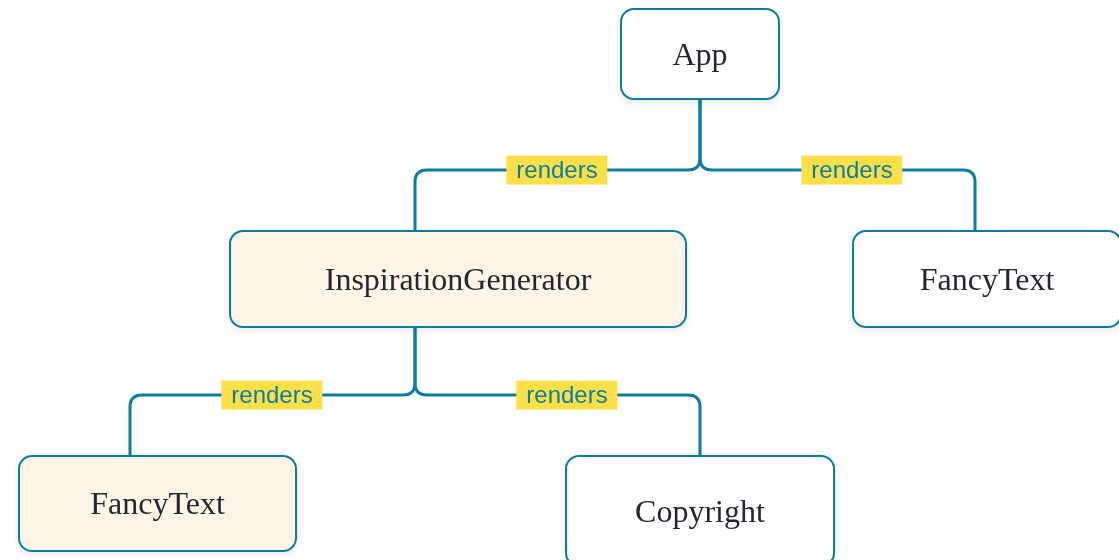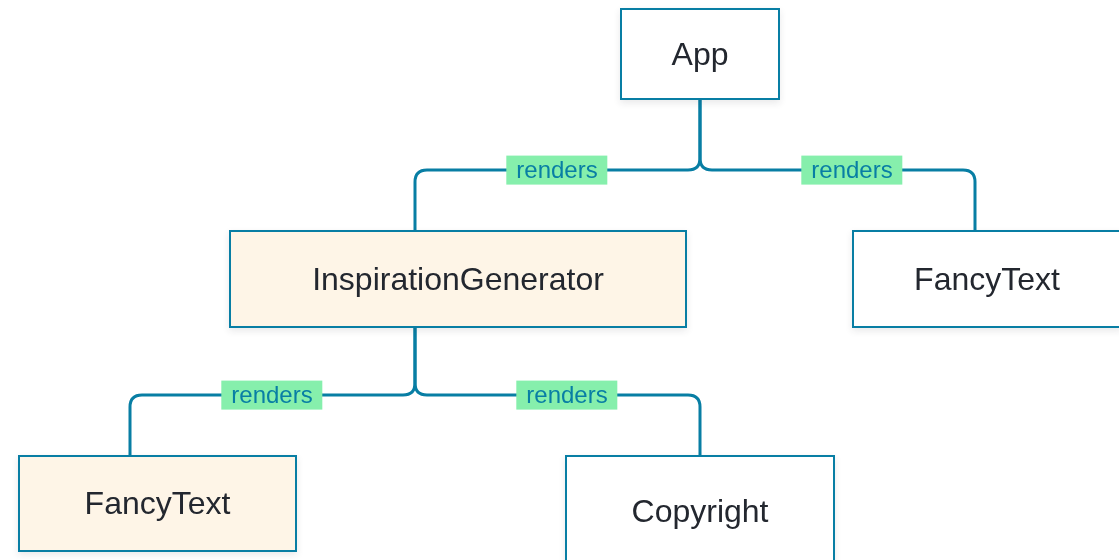--- a/index.html
+++ b/index.html
@@ -25,38 +25,39 @@
     stroke: var(--line, #087EA4);
     stroke-width: 3;
     stroke-linecap: round;
   }
   .node {
     position: absolute;
     display: flex;
     align-items: center;
     justify-content: center;
     border: 2.5px solid var(--node-border, #087EA4);
-    border-radius: 0;
+    border-radius: 14px;
     background: var(--default-fill, #ffffff);
     color: var(--node-text, #23272F);
     font-size: 32px;
     font-weight: 400;
     box-shadow: 0 3px 7px rgba(35, 39, 47, 0.10);
     box-sizing: border-box;
     white-space: nowrap;
+    font-family: Liberation Serif, serif;
   }
   .node.highlight {
     background: var(--highlight-fill, #FEF5E7);
     margin-left: 32px;
   }
   .edge-label {
     position: absolute;
     transform: translate(-50%, -50%);
     color: var(--edge-label, #087EA4);
-    background: #86efac;
+    background: #fde047;
     padding: 0 10px;
     font-size: 24px;
     font-weight: 500;
     white-space: nowrap;
     line-height: 1.2;
   }
 </style>
 </head>
 <body>
 

